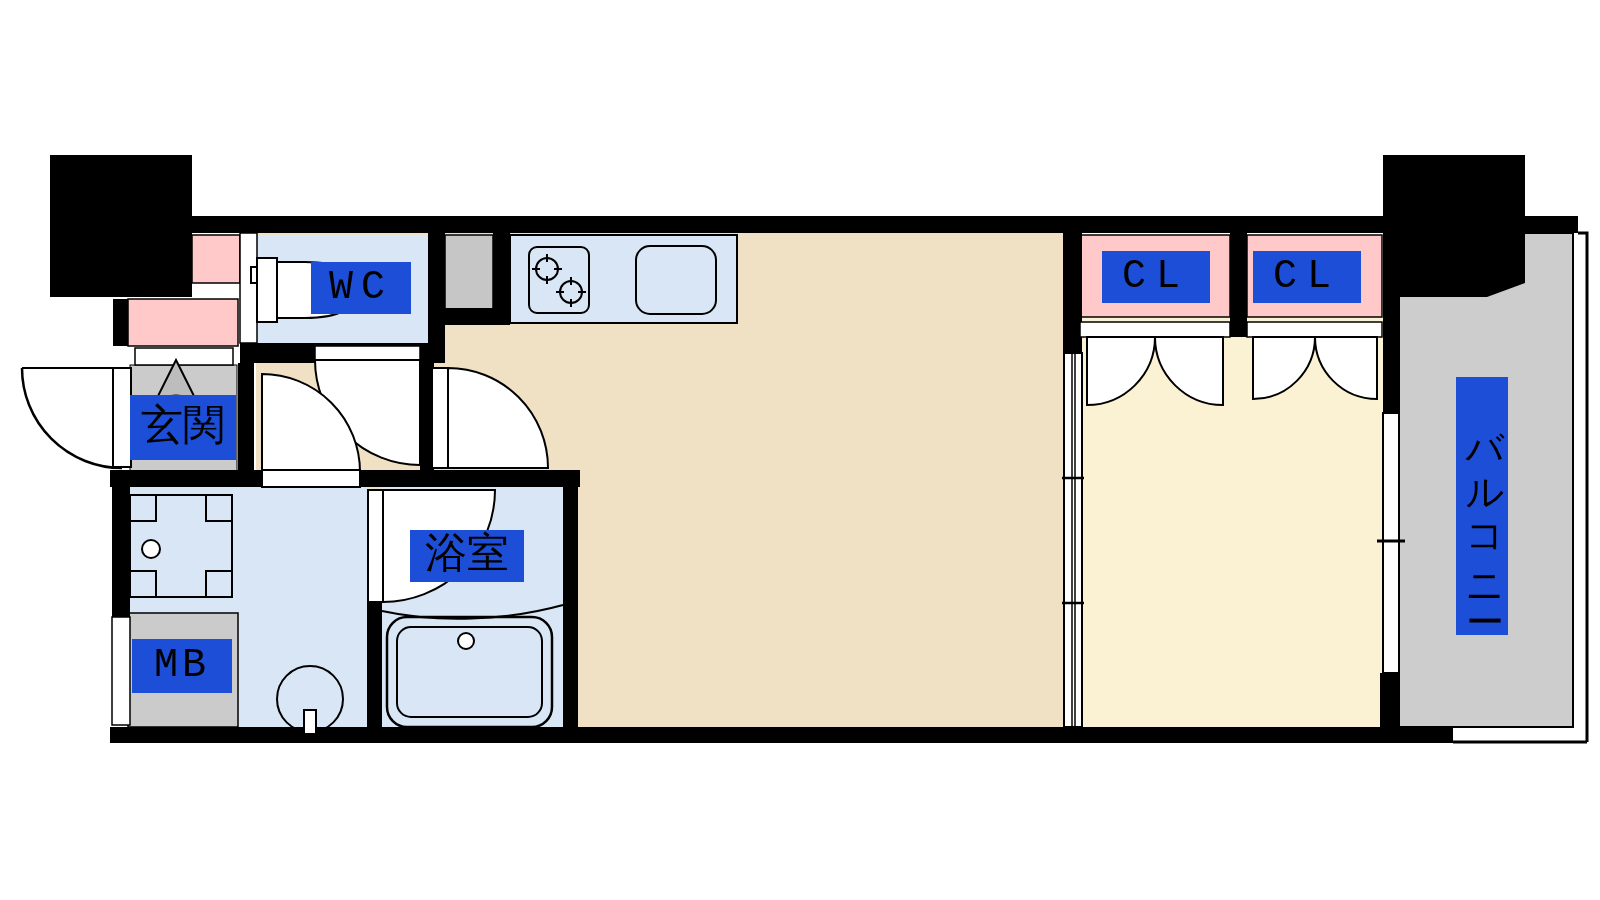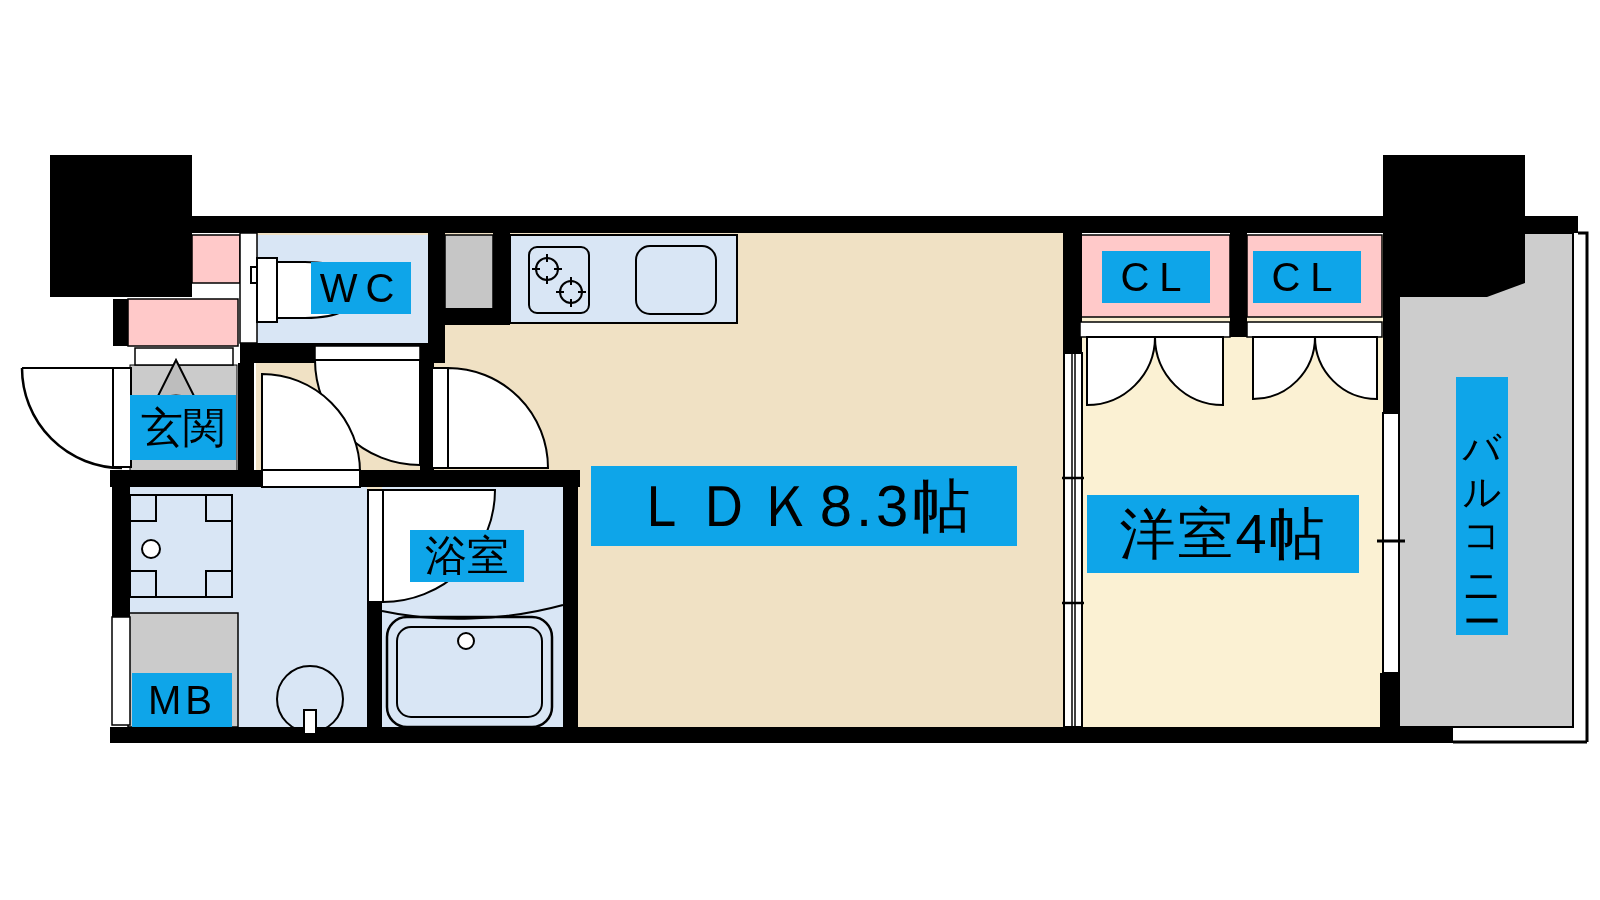--- a/index.html
+++ b/index.html
@@ -2,23 +2,23 @@
 <html><head>
 <meta charset="utf-8">
 <style>
   html,body{margin:0;padding:0;background:#ffffff;}
   #stage{
     position:relative;width:1600px;height:900px;background:#ffffff;
     font-family:"Liberation Sans","DejaVu Sans",sans-serif;overflow:hidden;
   }
   #plan-svg{position:absolute;left:0;top:0;}
   .lbl{
-    position:absolute;background:#0ea5e9;color:#000;
+    position:absolute;background:#1d4ed8;color:#000;
     display:flex;align-items:center;justify-content:center;
-    white-space:nowrap;line-height:1;font-weight:500;
+    white-space:nowrap;line-height:1;font-weight:500;font-family:Liberation Mono, monospace;
   }
   .lbl-vert{
     writing-mode:vertical-rl;text-orientation:upright;
     letter-spacing:6px;
   }
 </style>
 </head>
 <body>
 
 <div id="stage">
@@ -153,31 +153,29 @@
       <path d="M382,611 C437,623 505,621 563,605"></path>
       <rect x="387" y="617" width="165" height="110" rx="20" stroke-width="2.5"></rect>
       <rect x="397" y="627" width="145" height="90" rx="14"></rect>
       <circle cx="466" cy="641" r="8" fill="#ffffff"></circle>
     </g>
 
     <path d="M176,360 L197,402 Q176,389 155,402 Z" stroke="#000" stroke-width="2" fill="#bdbdbd"></path>
   </g>
 </svg>
 
-  <div class="lbl" style="left:591px;top:466px;width:426px;height:80px;font-size:58px;letter-spacing:4px;">ＬＤＫ8.3帖</div>
 
-  <div class="lbl" style="left:1087px;top:495px;width:272px;height:78px;font-size:56px;letter-spacing:2px;">洋室4帖</div>
 
   <div class="lbl" style="left:130px;top:395px;width:106px;height:65px;font-size:42px;">玄関</div>
 
 
   <div class="lbl" style="left:410px;top:530px;width:114px;height:52px;font-size:42px;">浴室</div>
 
   <div class="lbl" style="left:311px;top:262px;width:100px;height:52px;font-size:40px;letter-spacing:8px;">WC</div>
 
-  <div class="lbl" style="left:132px;top:673px;width:100px;height:54px;font-size:40px;letter-spacing:4px;">MB</div>
+  <div class="lbl" style="left:132px;top:639px;width:100px;height:54px;font-size:40px;letter-spacing:4px;">MB</div>
 
   <div class="lbl" style="left:1102px;top:251px;width:108px;height:52px;font-size:40px;letter-spacing:10px;">CL</div>
 
   <div class="lbl" style="left:1253px;top:251px;width:108px;height:52px;font-size:40px;letter-spacing:10px;">CL</div>
 
   <div class="lbl lbl-vert" style="left:1456px;top:377px;width:52px;height:258px;font-size:38px;">バルコニー</div>
 </div>
 
 </body></html>

